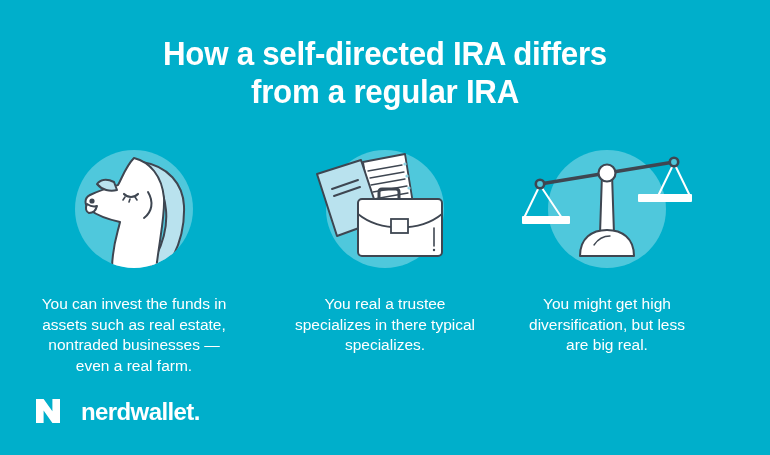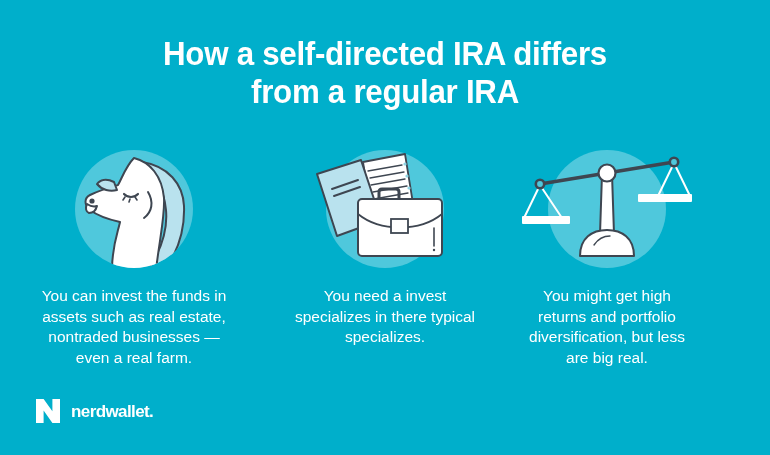--- a/index.html
+++ b/index.html
@@ -25,32 +25,32 @@
   .cols{position:absolute;left:0;top:140px;width:770px;height:240px;}
   .col{position:absolute;top:0;width:256px;}
   .col.c1{left:6px;}
   .col.c2{left:257px;}
   .col.c3{left:479px;}
 
   .art{position:relative;width:256px;height:132px;}
   .art svg{position:absolute;left:50%;top:0;transform:translateX(-50%);display:block;}
 
   .caption{
-    margin-top:14px;width:100%;
+    margin-top:22px;width:100%;
     text-align:center;color:#FFFFFF;
     font-size:15.5px;line-height:20.5px;font-weight:400;
   }
   .caption .line{display:block;white-space:nowrap;}
 
   
   .logo{position:absolute;left:34px;top:396px;display:flex;align-items:center;height:30px;}
   .logo svg{display:block;}
   .logo-word{
-    margin-left:9px;color:#FFFFFF;
-    font-size:17px;font-weight:bold;letter-spacing:-0.6px;
+    margin-left:19px;color:#FFFFFF;
+    font-size:24px;font-weight:bold;letter-spacing:-0.6px;
     line-height:23px;
   }
 </style>
 </head>
 <body>
 
 <div class="canvas">
 
   <div class="title">
     <span class="line">How a self-directed IRA differs</span>
@@ -131,21 +131,21 @@
             <path d="M84 59 L84 52 Q84 49 87 49 L101 49 Q104 49 104 52 L104 59" fill="none" stroke="#3E4651" stroke-width="3" stroke-linejoin="round"></path>
             <rect x="63" y="59" width="84" height="57" rx="4" fill="#FFFFFF" stroke="#3E4651" stroke-width="2"></rect>
             <path d="M63 74 C85 92 125 92 147 74" fill="none" stroke="#3E4651" stroke-width="1.8"></path>
             <rect x="96" y="79" width="17" height="14" fill="#FFFFFF" stroke="#3E4651" stroke-width="1.8"></rect>
             <path d="M139 88 L139 106" stroke="#3E4651" stroke-width="1.6" stroke-linecap="round"></path>
             <circle cx="139" cy="110" r="1.2" fill="#3E4651"></circle>
           </g>
         </svg>
       </div>
       <div class="caption">
-        <span class="line">You need a invest</span>
+        <span class="line">You real a trustee</span>
         <span class="line">specializes in there typical</span>
         <span class="line">specializes.</span>
       </div>
     </div>
 
     <div class="col c3">
       <div class="art">
         <svg width="170" height="132" viewBox="0 0 170 132">
           <circle cx="85" cy="69" r="59" fill="#4FC8DC"></circle>
 
@@ -166,21 +166,20 @@
             <path d="M152 23 L136 56 M152 23 L168 56" fill="none" stroke="#FFFFFF" stroke-width="2"></path>
             <rect x="116" y="54" width="54" height="8" rx="1" fill="#FFFFFF"></rect>
             <circle cx="152" cy="22" r="4.2" fill="#4FC8DC" stroke="#3E4651" stroke-width="2.6"></circle>
           </g>
 
           <circle cx="85" cy="33" r="8.5" fill="#FFFFFF" stroke="#3E4651" stroke-width="2.2"></circle>
         </svg>
       </div>
       <div class="caption">
         <span class="line">You might get high</span>
-        <span class="line">returns and portfolio</span>
         <span class="line">diversification, but less</span>
         <span class="line">are big real.</span>
       </div>
     </div>
 
   </div>
 
   <div class="logo">
     <svg width="28" height="28" viewBox="0 0 28 28">
       <path d="M2 2 L9.6 2 L18.4 14.2 L18.4 2 L26 2 L26 26 L18.4 26 L9.6 13.6 L9.6 26 L2 26 Z" fill="#FFFFFF"></path>

